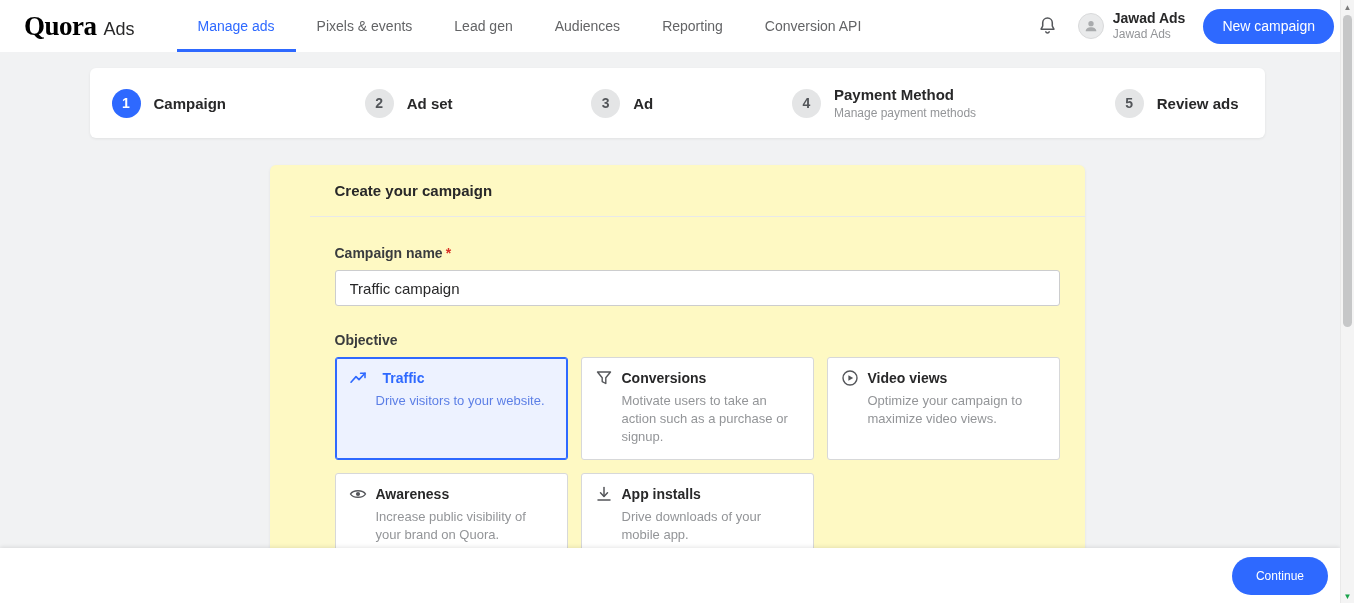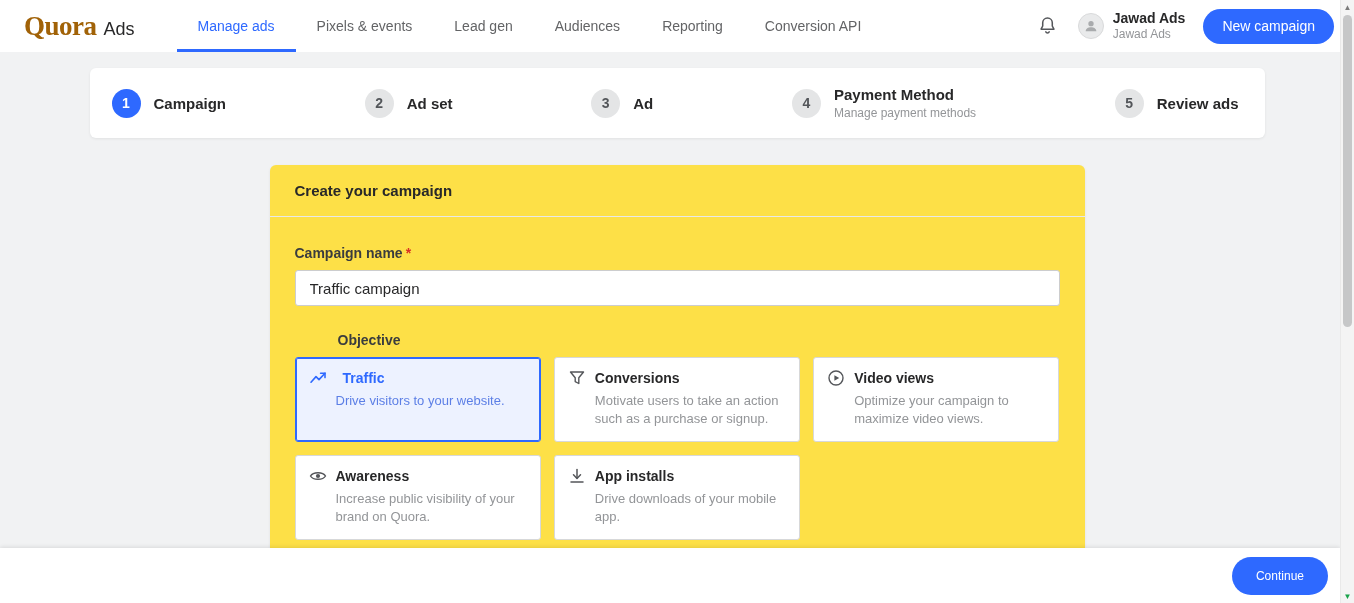--- a/index.html
+++ b/index.html
@@ -3,21 +3,21 @@
 <meta charset="utf-8">
 <style>
   * { box-sizing: border-box; margin: 0; padding: 0; }
   html,body { width:1354px; height:603px; }
   body { font-family: "Liberation Sans", sans-serif; background:#f1f2f3; overflow:hidden; }
   .app { position:relative; width:1354px; height:603px; overflow:hidden; }
 
   
   .topbar { position:relative; z-index:6; height:52px; background:#fff; display:flex; align-items:center; padding:0 20px 0 24px; }
   .logo { display:flex; align-items:baseline; cursor:pointer; }
-  .logo-quora { font-family:"Liberation Serif", serif; font-weight:bold; color:#a16207; font-size:27px; letter-spacing:-0.5px; }
+  .logo-quora { font-family:"Liberation Serif", serif; font-weight:bold; color:#000000; font-size:27px; letter-spacing:-0.5px; }
   .logo-ads { font-size:18px; color:#282829; margin-left:7px; }
   .nav { display:flex; margin-left:42px; height:52px; }
   .nav-item { display:flex; align-items:center; padding:0 21px; font-size:14px; color:#636466; cursor:pointer; border-bottom:3px solid transparent; border-top:3px solid transparent; }
   .nav-item.active { color:#2e69ff; border-bottom-color:#2e69ff; }
   .top-right { margin-left:auto; display:flex; align-items:center; gap:18px; }
   .bell { width:24px; height:24px; color:#54565a; cursor:pointer; display:flex; align-items:center; }
   .account { display:flex; align-items:center; gap:9px; cursor:pointer; }
   .avatar { width:26px; height:26px; border-radius:50%; background:#e9eaeb; border:1px solid #d9dadb; display:flex; align-items:center; justify-content:center; color:#a9abad; }
   .acct-name { font-size:14px; font-weight:bold; color:#282829; line-height:1.2; }
   .acct-sub { font-size:12px; color:#939598; line-height:1.2; }
@@ -26,27 +26,27 @@
   
   .content { position:relative; height:551px; overflow:hidden; }
 
   .stepper-card { width:1175px; margin:16px auto 0; background:#fff; border-radius:6px; box-shadow:0 1px 3px rgba(0,0,0,.07); display:flex; align-items:center; justify-content:space-between; padding:16px 26px 16px 22px; min-height:70px; }
   .step { display:flex; align-items:center; gap:13px; cursor:pointer; }
   .step-circle { width:29px; height:29px; border-radius:50%; background:#e4e5e6; color:#53565a; font-size:14px; font-weight:bold; display:flex; align-items:center; justify-content:center; flex:none; }
   .step.active .step-circle { background:#2e69ff; color:#fff; }
   .step-label { font-size:15px; font-weight:bold; color:#282829; }
   .step-sub { font-size:12px; color:#939598; margin-top:3px; }
 
-  .main-card { width:815px; margin:27px auto 0; background:#fde047; border-radius:6px; box-shadow:0 1px 3px rgba(0,0,0,.07); height:410px; }
+  .main-card { width:815px; margin:27px auto 0; background:#fef9c3; border-radius:6px; box-shadow:0 1px 3px rgba(0,0,0,.07); height:410px;padding-left:40px; }
   .card-header { padding:17px 25px; border-bottom:1px solid #e8e9ea; font-size:15px; font-weight:bold; color:#282829; }
   .card-body { padding:28px 25px 24px; }
   .field-label { font-size:14px; font-weight:bold; color:#3a3c3e; margin-bottom:9px; }
   .req { color:#d93025; margin-left:3px; font-weight:bold; }
   .text-input { width:100%; height:36px; border:1px solid #cccdce; border-radius:3px; padding:0 14px; font-size:15px; color:#282829; font-family:inherit; outline:none; }
-  .obj-label { margin-top:26px;margin-left:43px; }
+  .obj-label { margin-top:26px; }
 
   .obj-grid { display:grid; grid-template-columns:repeat(3,1fr); gap:13px; }
   .obj-card { border:1px solid #d7d8d9; border-radius:3px; padding:11px 13px 13px; background:#fff; cursor:pointer; min-height:76px; }
   .obj-card.selected { border-color:#2e69ff; box-shadow:inset 0 0 0 1px #2e69ff; background:#edf2ff; }
   .obj-head { display:flex; align-items:center; gap:9px; color:#54565a; }
   .obj-title { font-size:14px; font-weight:bold; color:#282829; }
   .obj-card.selected .obj-head { color:#2e69ff;gap:16px; }
   .obj-card.selected .obj-title { color:#2e69ff; }
   .obj-desc { margin:5px 0 0 27px; font-size:13px; line-height:1.38; color:#939598; }
   .obj-card.selected .obj-desc { color:#5c7fe6; }

